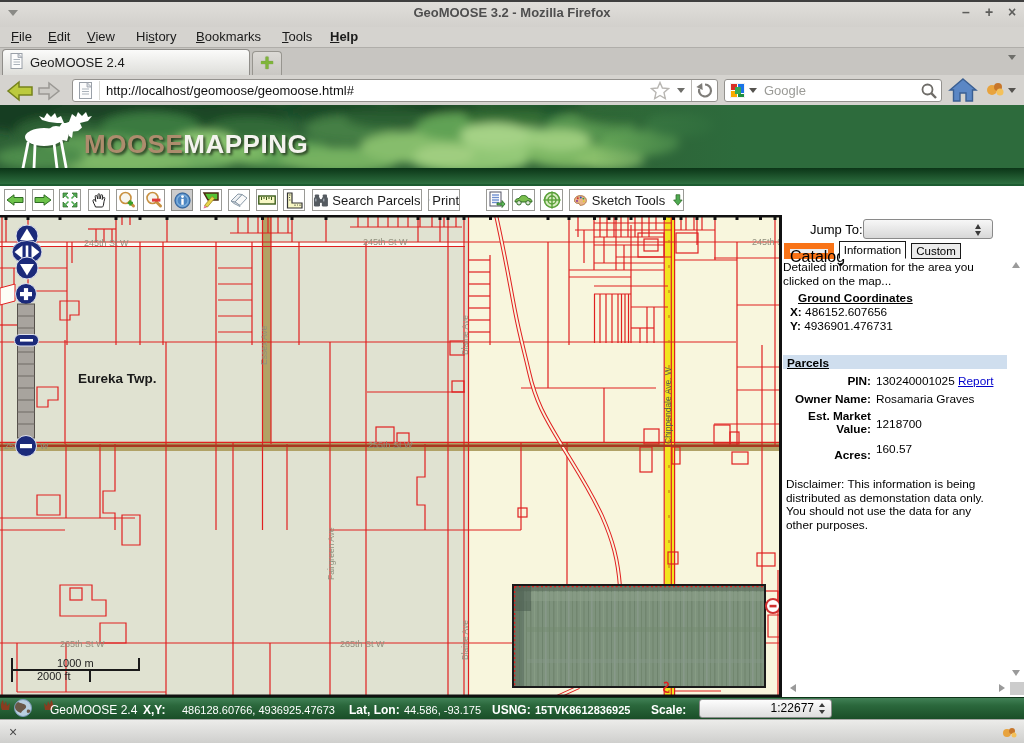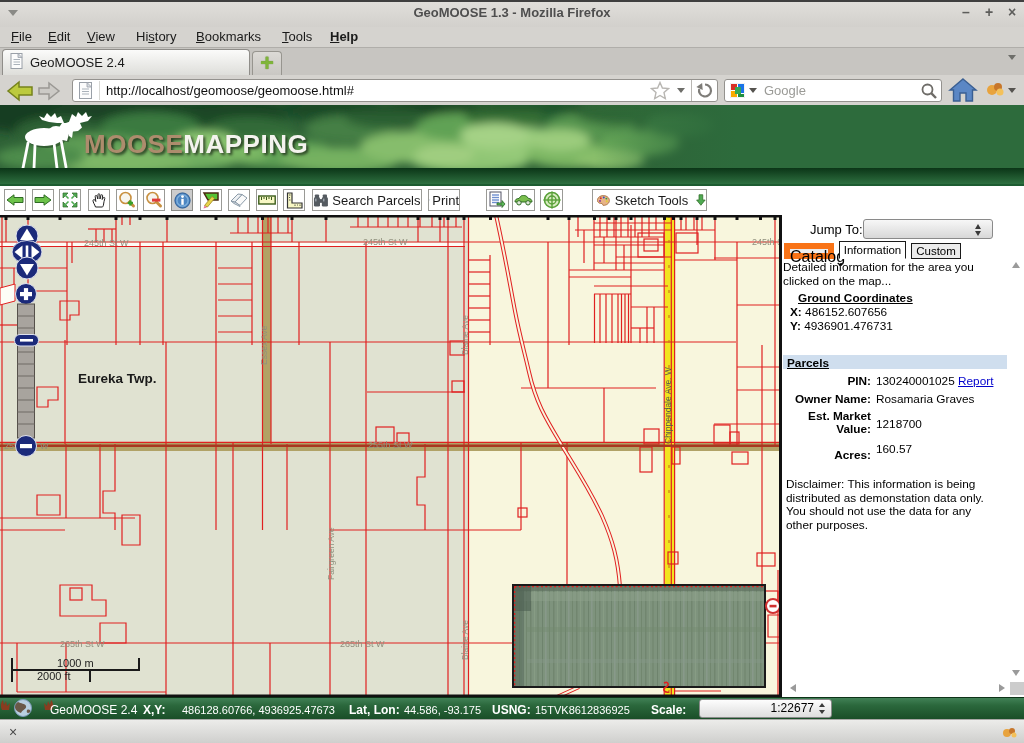--- a/index.html
+++ b/index.html
@@ -36,21 +36,21 @@
 
 #statusbar { left:0; top:697px; width:1024px; height:22px; background:linear-gradient(#418156 ,#2b683c 35%,#1a4e28); border-top:1px solid #0e3318; color:#fff; font-size:11.5px; }
 #bottombar { left:0; top:719px; width:1024px; height:24px; background:linear-gradient(#ececea,#cfcfcd); border-top:1px solid #a8a8a6; }
 </style>
 </head>
 <body>
 <div id="page">
 
 <div id="titlebar" class="abs"></div>
 <div id="wintri" class="abs"></div>
-<div id="titletext" class="abs">GeoMOOSE 1.3 - Mozilla Firefox</div>
+<div id="titletext" class="abs">GeoMOOSE 3.2 - Mozilla Firefox</div>
 <div class="abs winbtn" style="left:962px;">–</div>
 <div class="abs winbtn" style="left:985px;">+</div>
 <div class="abs winbtn" style="left:1008px;">×</div>
 <div id="menubar" class="abs">
 <span class="mitem" style="left:11px;"><u>F</u>ile</span>
 <span class="mitem" style="left:48px;"><u>E</u>dit</span>
 <span class="mitem" style="left:87px;"><u>V</u>iew</span>
 <span class="mitem" style="left:136px;">Hi<u>s</u>tory</span>
 <span class="mitem" style="left:196px;"><u>B</u>ookmarks</span>
 <span class="mitem" style="left:282px;"><u>T</u>ools</span>
@@ -349,21 +349,21 @@
       </svg>
     </div>
 <div class="tbox" style="left:540px;width:23px;">
       <svg width="18" height="18" viewBox="0 0 18 18">
         <circle cx="9" cy="9" r="7.5" fill="#d8ecc0" stroke="#58a038" stroke-width="1.6"></circle>
         <circle cx="9" cy="9" r="4" fill="none" stroke="#58a038" stroke-width="1.4"></circle>
         <line x1="9" y1="0.5" x2="9" y2="17.5" stroke="#58a038" stroke-width="1.4"></line>
         <line x1="0.5" y1="9" x2="17.5" y2="9" stroke="#58a038" stroke-width="1.4"></line>
       </svg>
     </div>
-<div class="tbox" style="left:592px;width:115px;justify-content:flex-end;padding-left:4px;">
+<div class="tbox" style="left:569px;width:115px;justify-content:flex-end;padding-left:4px;">
       <svg width="17" height="15" viewBox="0 0 17 15" style="margin-right:5px;">
         <path d="M8.5 1 C13 1 16.5 3.8 16.5 7.5 C16.5 11.2 13 14 8.5 14 C7.3 14 7.8 12.2 6.8 11.5 C5.8 10.8 4.6 11.8 3.2 11 C1.4 10 0.5 8.9 0.5 7.5 C0.5 3.8 4 1 8.5 1 Z" fill="#e8b488" stroke="#9a5c28" stroke-width="1"></path>
         <circle cx="5" cy="4.5" r="1.3" fill="#d03030"></circle>
         <circle cx="9" cy="3.5" r="1.3" fill="#3050c0"></circle>
         <circle cx="12.5" cy="5" r="1.3" fill="#30a040"></circle>
         <circle cx="13" cy="8.5" r="1.3" fill="#e0d030"></circle>
         <circle cx="4" cy="8" r="1.3" fill="#8030a0"></circle>
       </svg>
       <span class="tlabel">Sketch Tools</span>
       <svg width="13" height="16" viewBox="0 0 13 16" style="margin-left:8px;">
@@ -742,21 +742,21 @@
   <circle cx="23" cy="10" r="8.5" fill="#b8cfe0" stroke="#7a98b8" stroke-width="1"></circle>
   <path d="M18 4 C21 6 25 5 26 8 C27 11 22 12 21 15 C18 14 15 12 15 9 C15 7 16 5 18 4 Z" fill="#6a5848"></path>
   <path d="M27 12 C29 11 31 12 30 14 C28 16 26 15 27 12 Z" fill="#6a5848"></path>
 </svg>
 <div class="abs" style="left:50px;top:703px;font-size:12px;color:#fff;">GeoMOOSE 2.4</div>
 <div class="abs" style="left:143px;top:703px;font-size:12px;color:#fff;font-weight:bold;">X,Y:</div>
 <div class="abs" style="left:182px;top:704px;font-size:11px;color:#fff;">486128.60766, 4936925.47673</div>
 <div class="abs" style="left:349px;top:703px;font-size:12px;color:#fff;font-weight:bold;">Lat, Lon:</div>
 <div class="abs" style="left:404px;top:704px;font-size:11px;color:#fff;">44.586, -93.175</div>
 <div class="abs" style="left:492px;top:703px;font-size:12px;color:#fff;font-weight:bold;">USNG:</div>
-<div class="abs" style="left:535px;top:704px;font-size:11px;color:#fff;">15TVK8612836925</div>
+<div class="abs" style="left:535px;top:704px;font-size:11px;color:#fff;font-weight:bold;">15TVK8612836925</div>
 <div class="abs" style="left:651px;top:703px;font-size:12px;color:#fff;font-weight:bold;">Scale:</div>
 <div class="abs" style="left:699px;top:699px;width:133px;height:19px;background:linear-gradient(#fdfdfd,#dedede);border:1px solid #8a8a8a;border-radius:3px;"></div>
 <div class="abs" style="left:699px;top:701px;width:115px;text-align:right;font-size:12px;color:#000;">1:22677</div>
 <div class="abs" style="left:819px;top:703px;width:0;height:0;border-left:3px solid transparent;border-right:3px solid transparent;border-bottom:4.5px solid #3a3a3a;"></div>
 <div class="abs" style="left:819px;top:710px;width:0;height:0;border-left:3px solid transparent;border-right:3px solid transparent;border-top:4.5px solid #3a3a3a;"></div>
 <div id="bottombar" class="abs"></div>
 <div class="abs" style="left:9px; top:724px; font-size:14px; color:#4a4a4a;">×</div>
 <svg class="abs" style="left:1002px;top:727px;" width="16" height="12" viewBox="0 0 16 12">
       <circle cx="5" cy="6" r="4" fill="#e8a33d"></circle>
       <circle cx="10" cy="4" r="3" fill="#c7762a"></circle>

